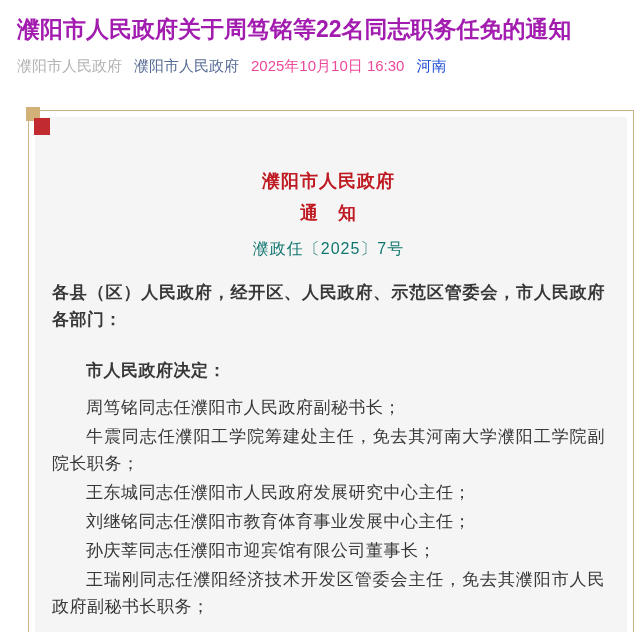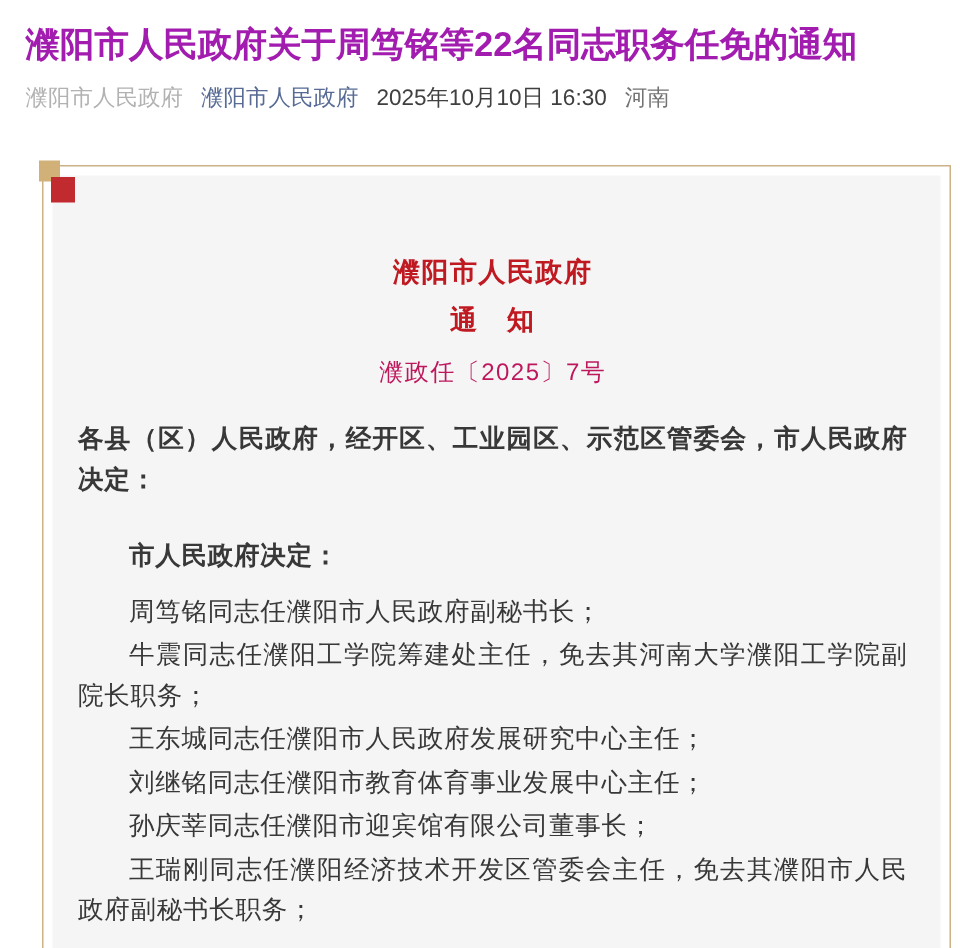--- a/index.html
+++ b/index.html
@@ -22,22 +22,22 @@
     margin: 11px 17px 0 17px;
     font-size: 15px;
     line-height: 20px;
     display: flex;
     align-items: baseline;
     gap: 12px;
     white-space: nowrap;
   }
   .meta-author { color: #b2b2b2; }
   .meta-account { color: #576b95; cursor: pointer; }
-  .meta-date { color: #404040; }
-  .meta-region { color: #737373; }
+  .meta-date { color: #ec4899; }
+  .meta-region { color: #1d4ed8; }
 
   
   .doc-outer {
     position: relative;
     margin: 34px 0 0 28px;
     width: 606px;
     height: 523px;
     border: 1px solid #ccb286;
     border-bottom: none;
     background: #ffffff;
@@ -74,21 +74,21 @@
     text-align: center;
     color: #bf1a21;
     font-weight: 700;
     font-size: 18px;
     line-height: 32px;
     letter-spacing: 1px;
   }
   .doc-number {
     margin-top: 8px;
     text-align: center;
-    color: #be185d;
+    color: #0f766e;
     font-size: 16px;
     line-height: 24px;
     letter-spacing: 1px;
   }
 
   
   .doc-body { margin-top: 18px; }
   .doc-body p {
     font-size: 17px;
     line-height: 27px;
@@ -125,21 +125,21 @@
   <div class="doc-panel">
 
     <div class="doc-heading">
       <div>濮阳市人民政府</div>
       <div>通　知</div>
     </div>
 
     <div class="doc-number">濮政任〔2025〕7号</div>
 
     <div class="doc-body">
-      <p class="salutation">各县（区）人民政府，经开区、工业园区、示范区管委会，市人民政府决定：</p>
+      <p class="salutation">各县（区）人民政府，经开区、人民政府、示范区管委会，市人民政府各部门：</p>
 
       <p class="decision-label">市人民政府决定：</p>
 
       <p class="entry first">周笃铭同志任濮阳市人民政府副秘书长；</p>
       <p class="entry">牛震同志任濮阳工学院筹建处主任，免去其河南大学濮阳工学院副院长职务；</p>
       <p class="entry">王东城同志任濮阳市人民政府发展研究中心主任；</p>
       <p class="entry">刘继铭同志任濮阳市教育体育事业发展中心主任；</p>
       <p class="entry">孙庆莘同志任濮阳市迎宾馆有限公司董事长；</p>
       <p class="entry">王瑞刚同志任濮阳经济技术开发区管委会主任，免去其濮阳市人民政府副秘书长职务；</p>
     </div>

